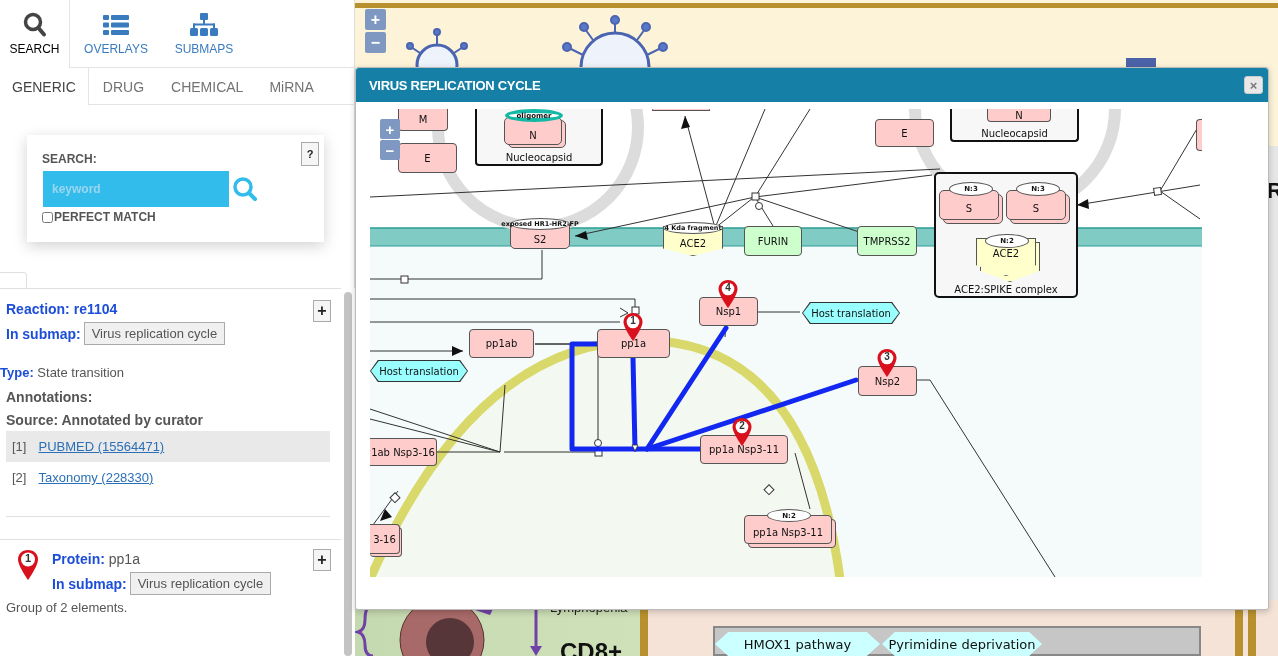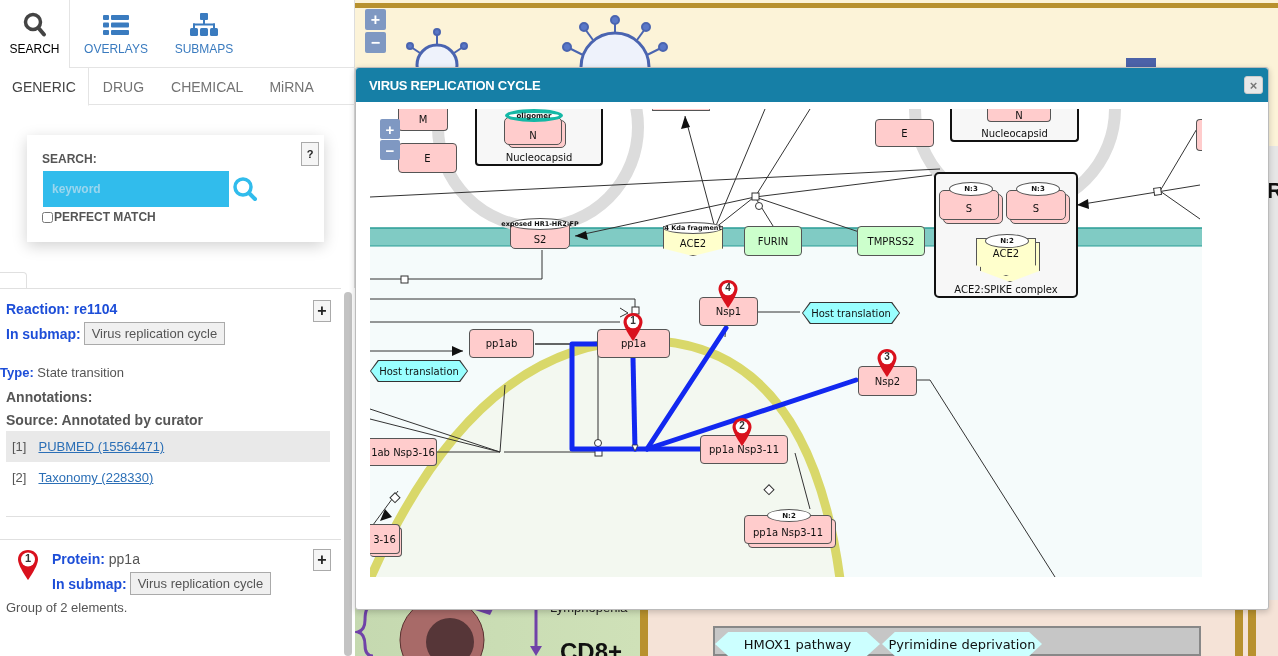--- a/index.html
+++ b/index.html
@@ -345,21 +345,21 @@
         <div class="node" style="left:0;top:18px;width:125px;height:12px;font-size:10px">Nucleocapsid</div>
       </div>
       <div class="node prot" style="left:826px;top:10px;width:10px;height:32px;border-right:none"></div>
 
       <div class="node prot" style="left:140px;top:115px;width:60px;height:25px;border-radius:0 0 5px 5px;padding-top:5px">S2</div>
       <div class="node" style="left:140px;top:109px;width:60px;height:12px;background:#fff;border:1px solid #555;border-radius:50%;font-size:6.5px;font-weight:bold;white-space:nowrap">exposed HR1-HR2-FP</div>
 
       <div class="node" style="left:293px;top:117px;width:60px;height:30px;background:#ffffcc;border:1px solid #555;clip-path:polygon(0 0,100% 0,100% 75%,50% 100%,0 75%);padding-top:4px">ACE2</div>
       <div class="node" style="left:293px;top:113px;width:60px;height:12px;background:#fff;border:1px solid #555;border-radius:50%;font-size:6.5px;font-weight:bold;white-space:nowrap">4 Kda fragment</div>
       <div class="node gene" style="left:374px;top:117px;width:58px;height:30px">FURIN</div>
-      <div class="node gene" style="left:487px;top:117px;width:68px;height:30px">TMPRSS2</div>
+      <div class="node gene" style="left:487px;top:117px;width:60px;height:30px">TMPRSS2</div>
 
       <div style="position:absolute;left:564px;top:63px;width:144px;height:126px;border:2px solid #111;border-radius:5px;background:#f7f7f7">
         <div class="node prot" style="left:7px;top:20px;width:60px;height:30px;border-radius:5px"></div>
         <div class="node prot" style="left:3px;top:16px;width:60px;height:30px;border-radius:5px;padding-top:6px">S</div>
         <div class="node" style="left:13px;top:8px;width:44px;height:14px;background:#fff;border:1px solid #555;border-radius:50%;font-size:7px;font-weight:bold">N:3</div>
         <div class="node prot" style="left:74px;top:20px;width:60px;height:30px;border-radius:5px"></div>
         <div class="node prot" style="left:70px;top:16px;width:60px;height:30px;border-radius:5px;padding-top:6px">S</div>
         <div class="node" style="left:80px;top:8px;width:44px;height:14px;background:#fff;border:1px solid #555;border-radius:50%;font-size:7px;font-weight:bold">N:3</div>
         <div class="node" style="left:44px;top:68px;width:60px;height:40px;background:#ffffcc;border:1px solid #555;clip-path:polygon(0 0,100% 0,100% 72%,50% 100%,0 72%)"></div>
         <div class="node" style="left:40px;top:64px;width:60px;height:38px;background:#ffffcc;border:1px solid #555;clip-path:polygon(0 0,100% 0,100% 72%,50% 100%,0 72%);padding-bottom:8px">ACE2</div>

